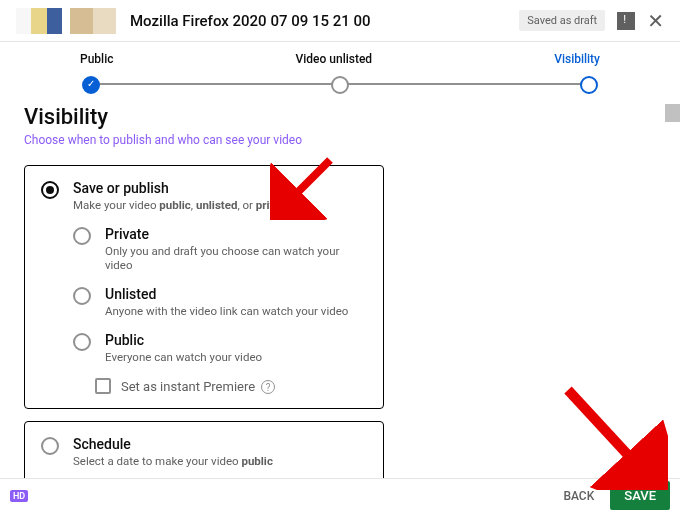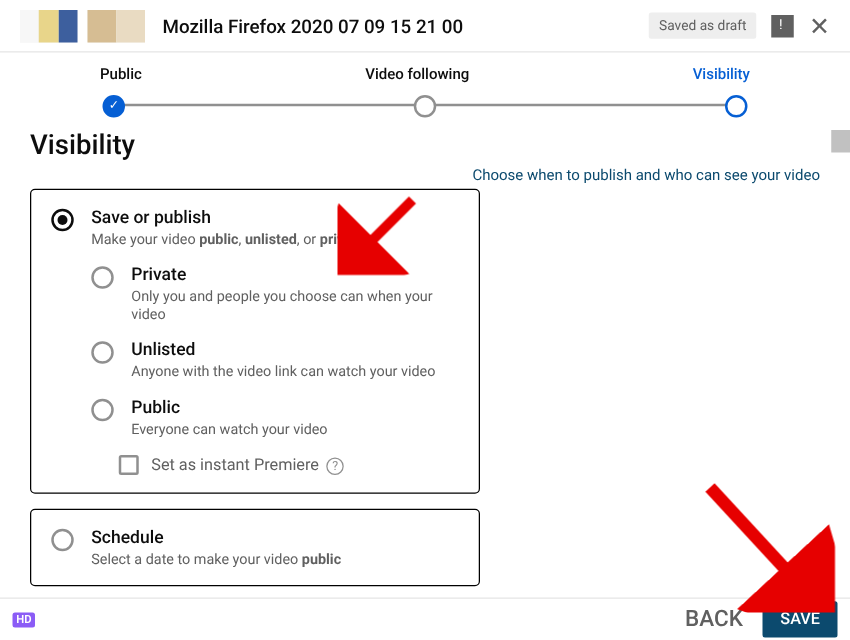--- a/index.html
+++ b/index.html
@@ -53,21 +53,21 @@
 .node.n1 { left:2px; }
 .node.n2 { left:50%; transform:translateX(-50%); }
 .node.n3 { right:2px; border-color:#065fd4; border-width:2px; }
 .node.n3::after { content:""; position:absolute; left:3px; top:3px; width:8px; height:8px; border-radius:50%; background:#fff; }
 .content-scroll {
   position:absolute; top:104px; bottom:34px; left:0; right:0;
   overflow-y:auto;
   padding: 0 24px 0 24px;
 }
 .content-scroll h1 { font-size:22px; font-weight:500; margin-bottom:4px; }
-.sub { font-size:12px; color:#0c4a6e; margin-bottom:4px;text-align:right; }
+.sub { font-size:12px; color:#8b5cf6; margin-bottom:18px; }
 .card {
   border:1px solid #000000; border-radius:4px; width:360px;
   padding:14px 16px; margin-bottom:12px;
 }
 .radio-row { display:flex; align-items:flex-start; }
 .radio-outer { width:18px; height:18px; border-radius:50%; border:2px solid #909090; margin-right:14px; flex-shrink:0; position:relative; margin-top:1px; }
 .radio-outer.sel { border-color:#0d0d0d; }
 .radio-outer.sel::after { content:""; position:absolute; left:3px; top:3px; width:8px; height:8px; border-radius:50%; background:#0d0d0d; }
 .row-text .t { font-size:14px; font-weight:500; }
 .row-text .d { font-size:11.5px; color:#606060; margin-top:2px; }
@@ -78,22 +78,22 @@
 .help-circle { display:inline-block; width:14px; height:14px; border:1.5px solid #909090; border-radius:50%; font-size:10px; text-align:center; line-height:13px; color:#909090; margin-left:6px; }
 .before-publish { width:385px; background:#f9f9f9; padding:16px; font-size:13px; font-weight:500; margin-bottom:10px; }
 .footer {
   position:absolute; bottom:0; left:0; right:0; height:34px;
   border-top:1px solid #e5e5e5;
   display:flex; align-items:center;
   padding:0 10px;
 }
 .hd-badge { background:#8b5cf6; color:#fff; font-size:9px; padding:1px 3px; border-radius:2px; margin-right:8px; font-weight:600; }
 .proc { font-size:12px; color:#606060; }
-.btn-back { margin-left:auto; font-size:18px; font-weight:500; color:#606060; padding:7px 12px; cursor:pointer; }
-.btn-save { background:#0c4a6e; color:#fff; font-size:13px; font-weight:500; padding:7px 14px; border-radius:2px; margin-left:4px; cursor:pointer; }
+.btn-back { margin-left:auto; font-size:12px; font-weight:500; color:#606060; padding:7px 12px; cursor:pointer; }
+.btn-save { background:#15803d; color:#fff; font-size:13px; font-weight:500; padding:7px 14px; border-radius:2px; margin-left:4px; cursor:pointer; }
 .scrollbar-right { position:absolute; right:0; top:104px; width:15px; height:18px; background:#c1c1c1; }
 .arrow {
   position:absolute; pointer-events:none;
 }
 .arrow svg { display:block; }
 </style>
 </head>
 <body>
 
 <div class="dialog-header">
@@ -108,21 +108,21 @@
   </div>
   <div class="video-title">Mozilla Firefox 2020 07 09 15 21 00</div>
   <div class="saved-chip">Saved as draft</div>
   <div class="fb-icon"></div>
   <div class="close-icon">✕</div>
 </div>
 
 <div class="stepper">
   <div class="stepper-labels">
     <span>Public</span>
-    <span>Video following</span>
+    <span>Video unlisted</span>
     <span class="active">Visibility</span>
   </div>
   <div class="stepper-track">
     <div class="stepper-line"></div>
     <div class="node done n1"></div>
     <div class="node n2"></div>
     <div class="node n3"></div>
   </div>
 </div>
 
@@ -138,21 +138,21 @@
         <div class="d">
           <span>Make your video </span><b>public</b><span>, </span><b>unlisted</b><span>, or </span><b>private</b>
         </div>
       </div>
     </div>
     <div class="sub-options">
       <div class="radio-row">
         <div class="radio-outer"></div>
         <div class="row-text">
           <div class="t">Private</div>
-          <div class="d">Only you and people you choose can when your video</div>
+          <div class="d">Only you and draft you choose can watch your video</div>
         </div>
       </div>
       <div class="radio-row">
         <div class="radio-outer"></div>
         <div class="row-text">
           <div class="t">Unlisted</div>
           <div class="d">Anyone with the video link can watch your video</div>
         </div>
       </div>
       <div class="radio-row">

